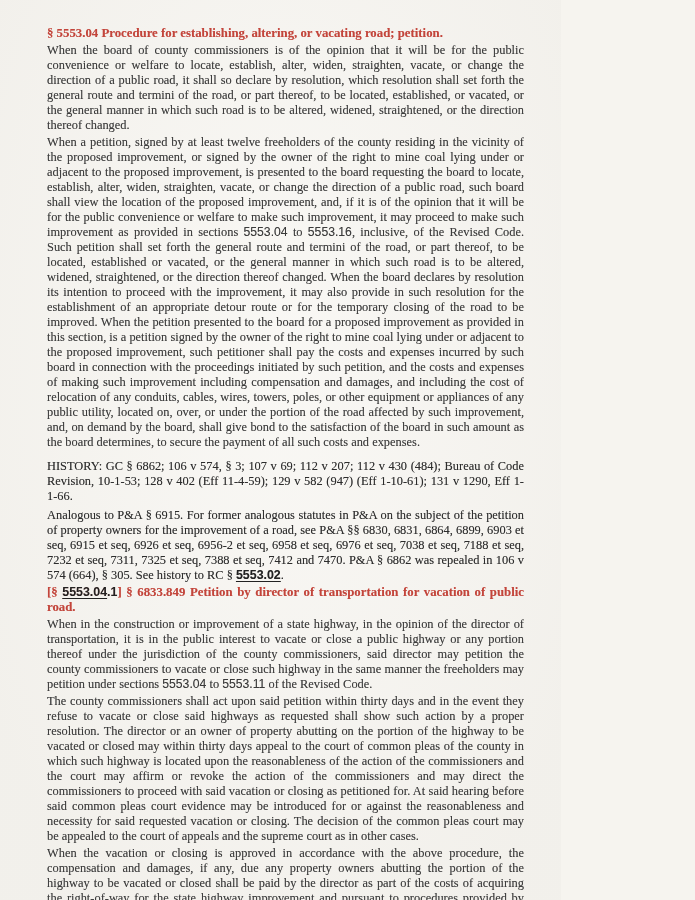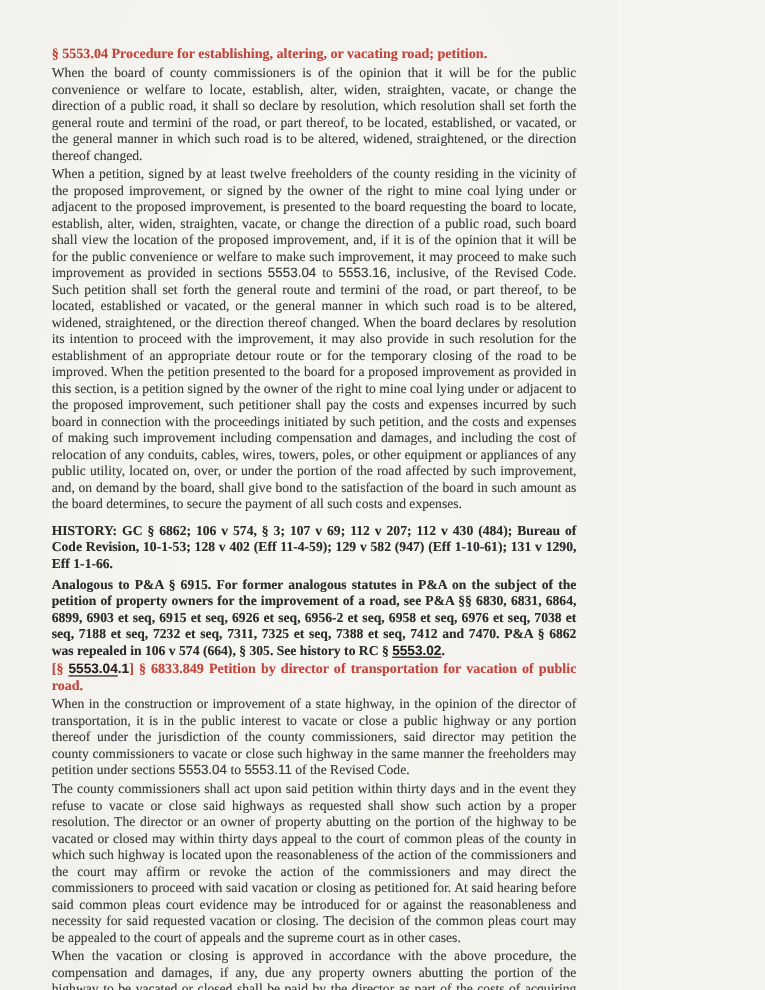--- a/index.html
+++ b/index.html
@@ -11,21 +11,21 @@
   }
   html,body{margin:0;padding:0;}
   body{
     width:695px;height:900px;overflow:hidden;
     background:var(--page-bg);
     font-family:"Liberation Serif",serif;
   }
   .page{
     box-sizing:border-box;
     width:561px;height:900px;
-    padding:40px 37px 0 47px;
+    padding:24px 37px 0 47px;
     background:
       radial-gradient(ellipse at 50% 40%, rgba(255,255,255,0.35), rgba(0,0,0,0.015) 85%),
       var(--page-bg);
   }
   .doc p{
     margin:0 0 2px 0;
     text-align:justify;
     font-size:12.4px;
     line-height:15px;
     color:var(--body-text);
@@ -43,21 +43,21 @@
     color:var(--bold-text);
     margin:9px 0 4px 0;
   }
   .doc p.analog{
     font-weight:bold;
     color:var(--bold-text);
     margin:0 0 2px 0;
   }
   .run-b{}
   .run-red{color:var(--heading-red);font-weight:bold;}
-  .run-bold{font-weight:bold;color:var(--bold-text);}
+  .run-bold{font-weight:normal;color:var(--bold-text);}
   .run-sans{
     font-family:"Liberation Sans",sans-serif;
     font-size:12.2px;color:var(--ref-text);
   }
   .run-link{
     font-family:"Liberation Sans",sans-serif;
     font-size:12.2px;color:var(--ref-text);
     text-underline-offset:2px;
     cursor:pointer;
   }

